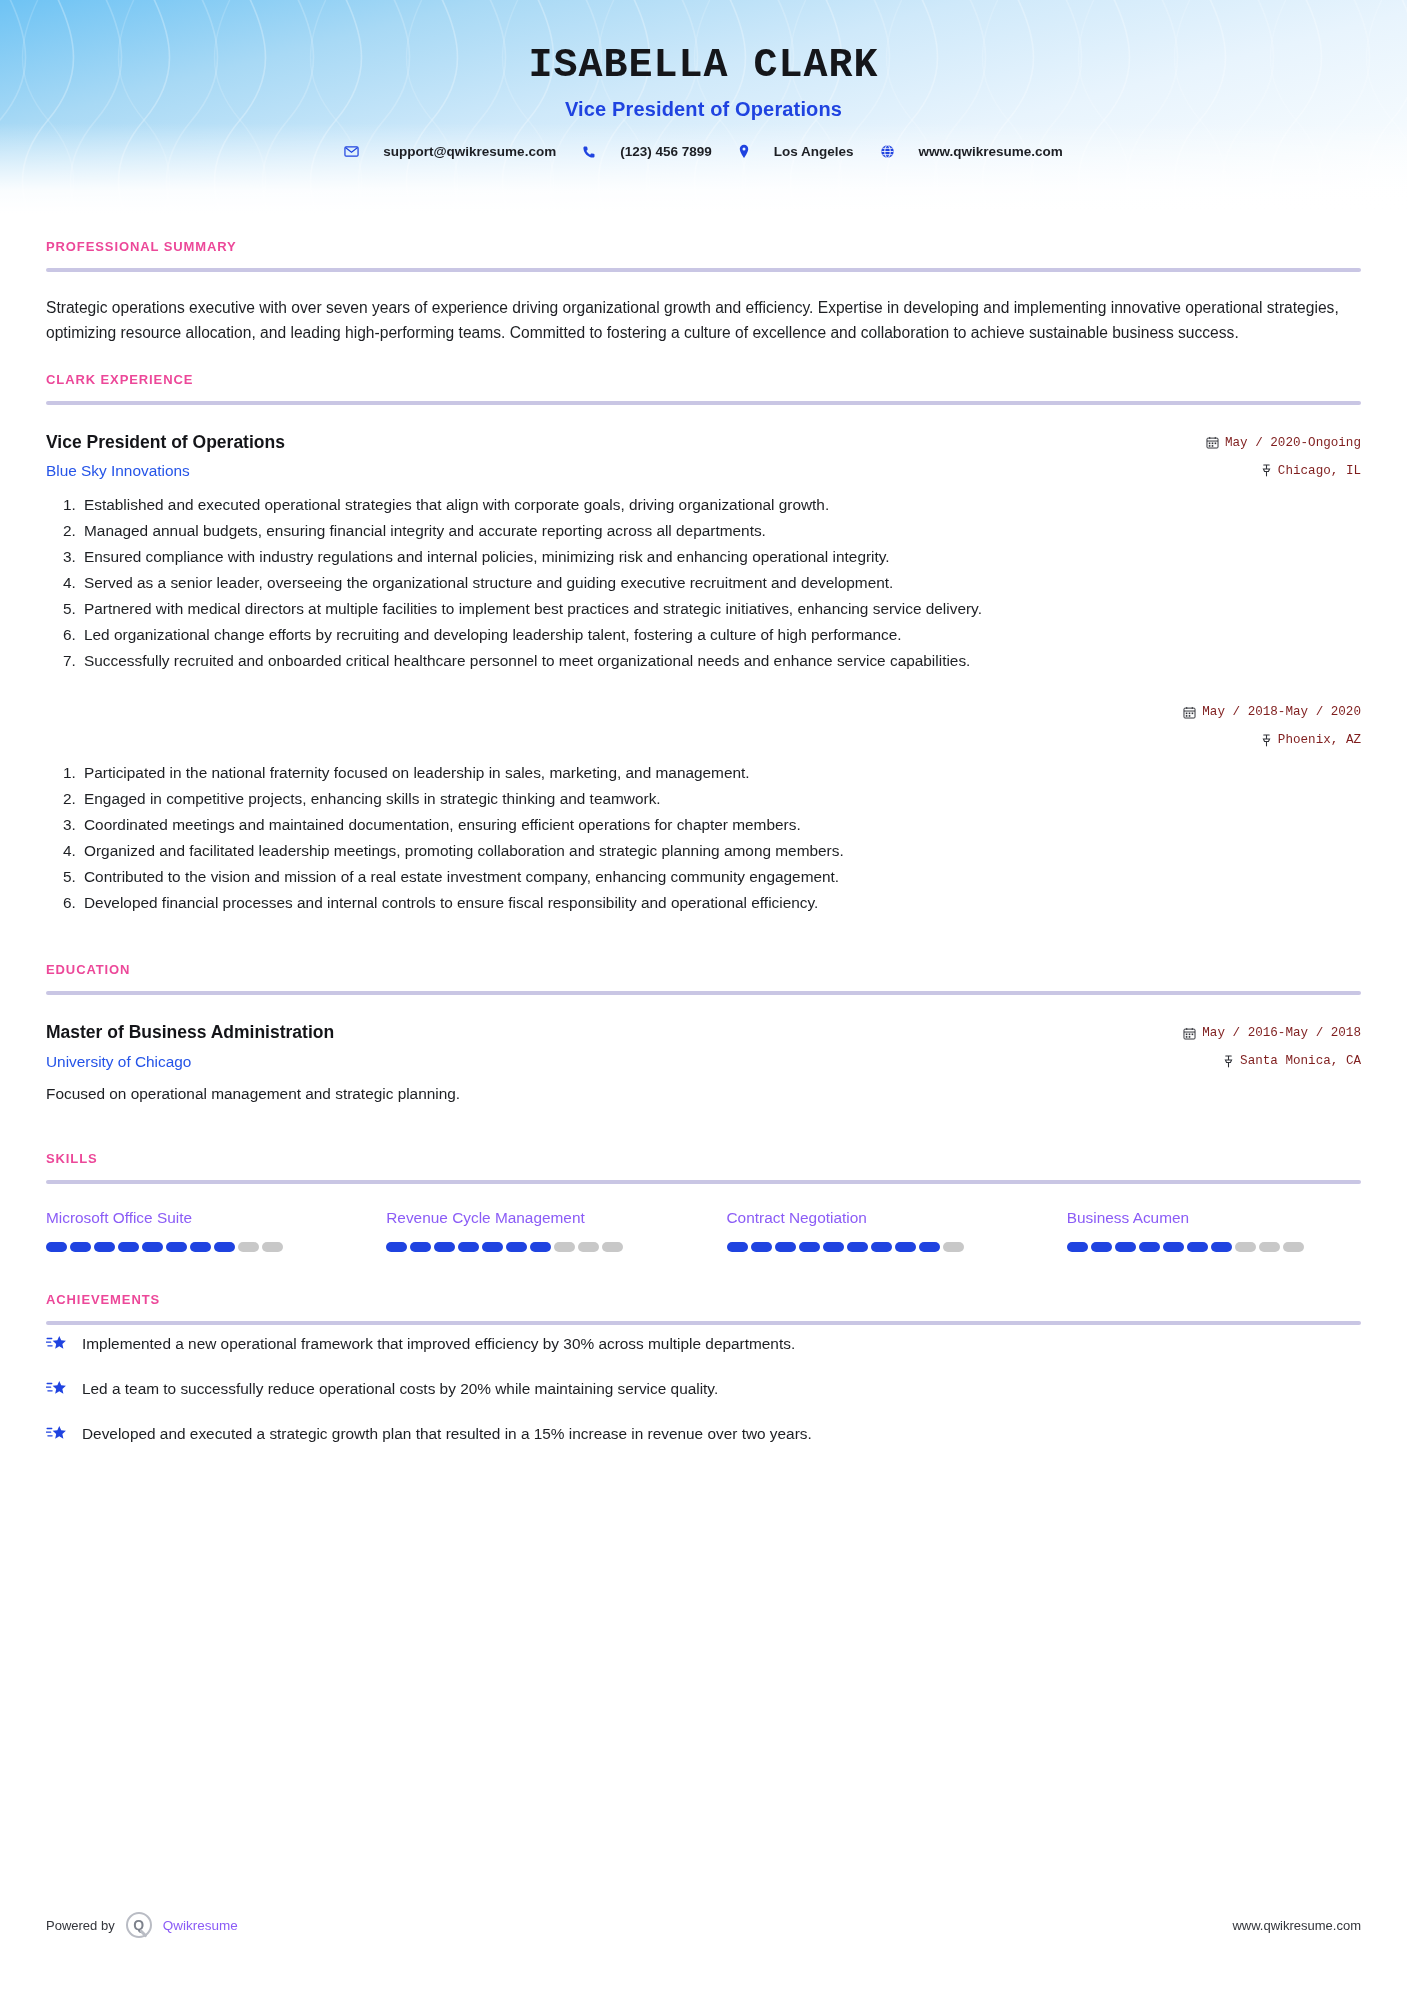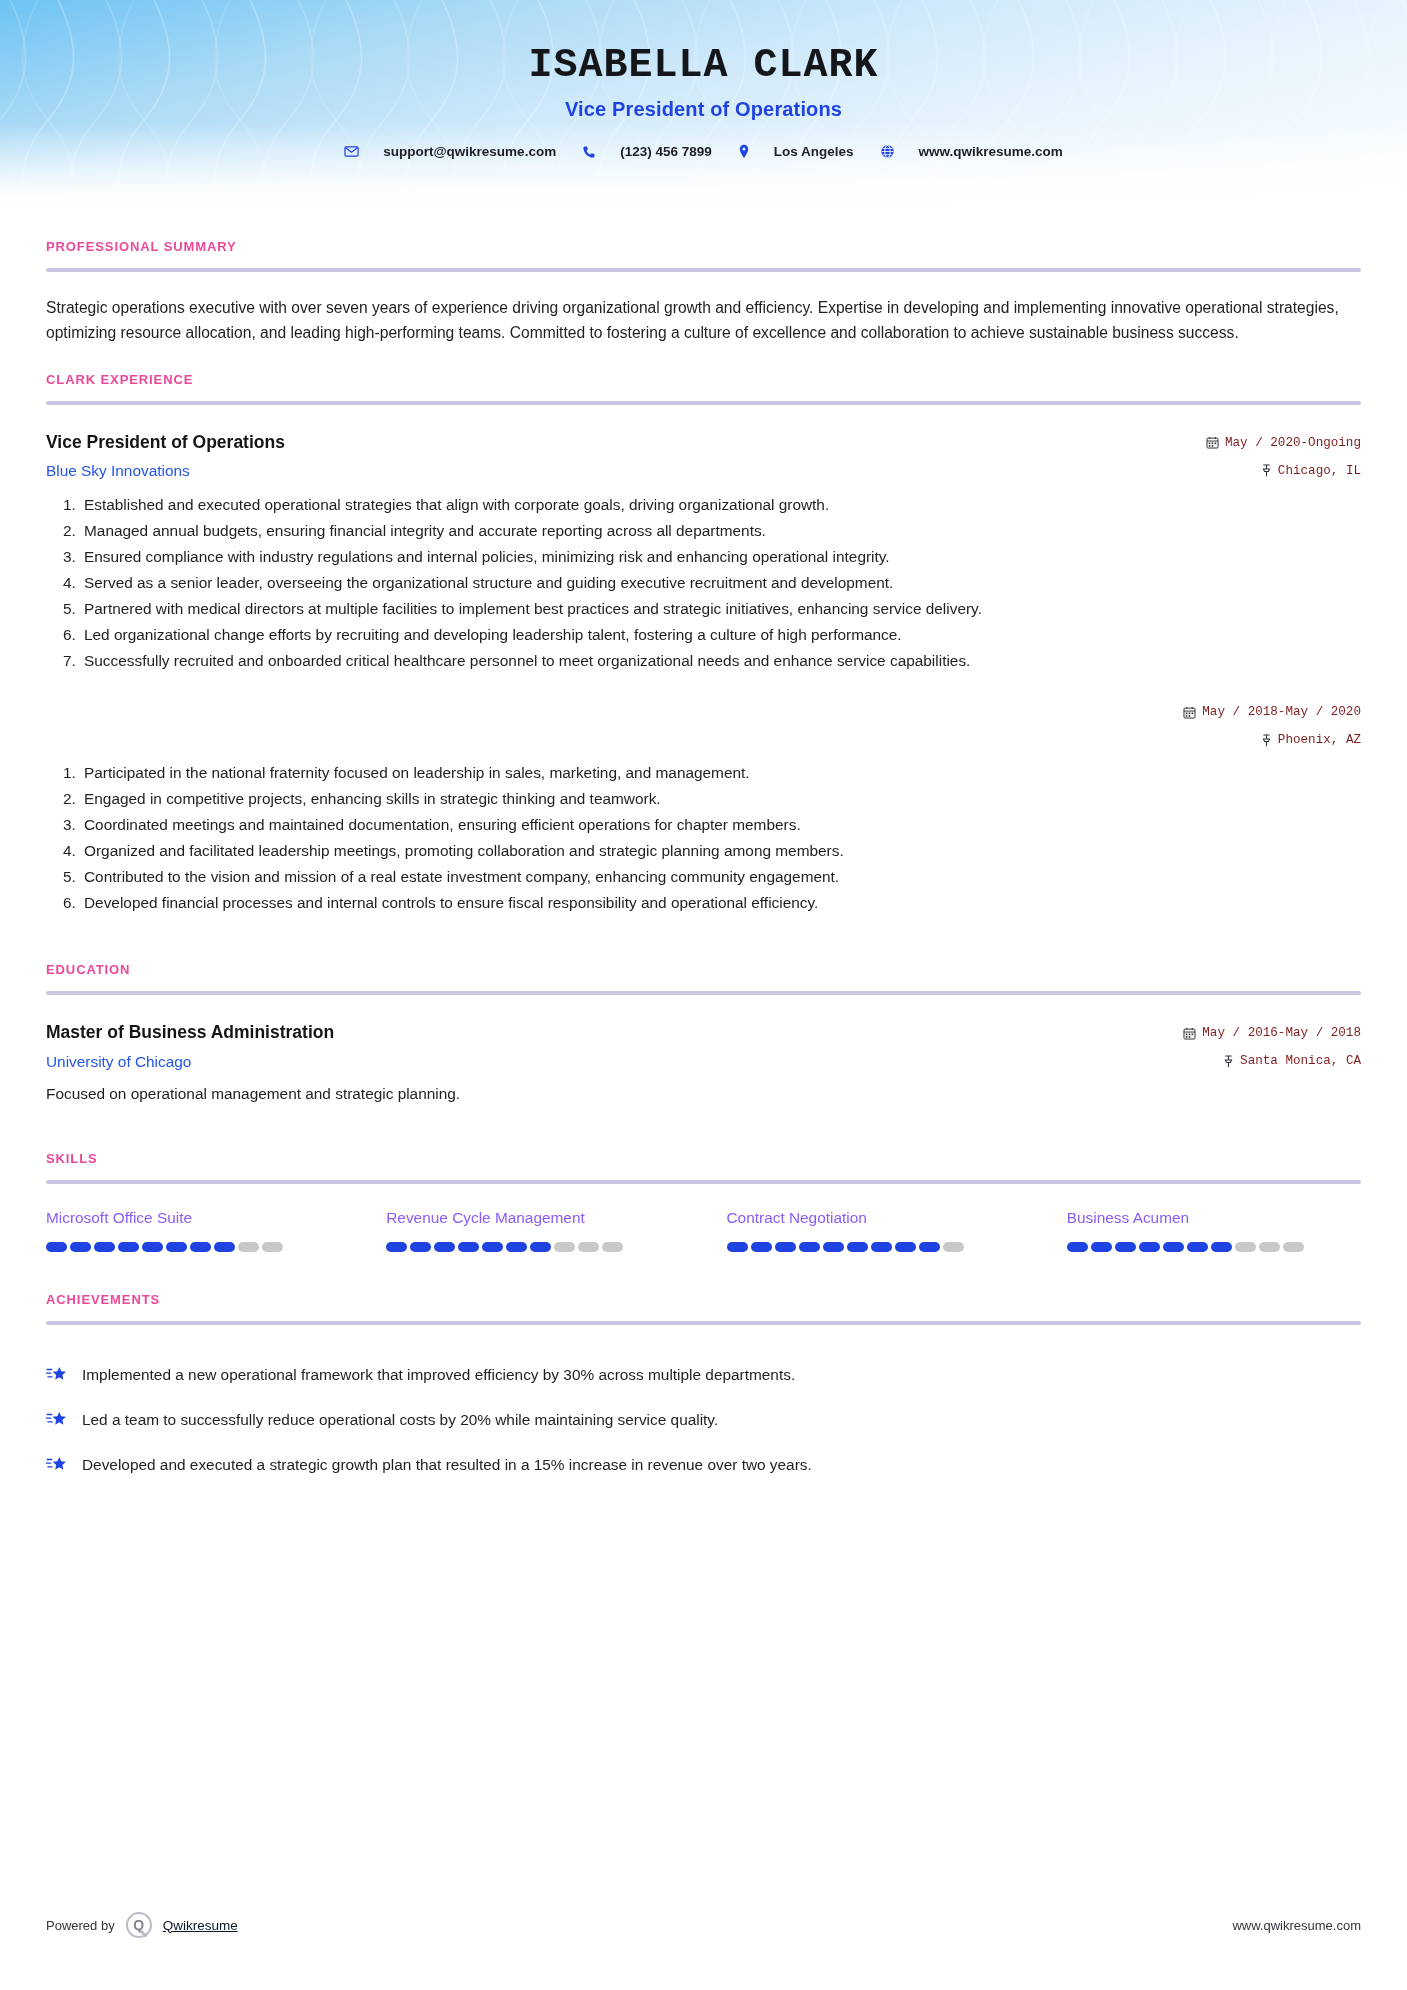--- a/index.html
+++ b/index.html
@@ -191,21 +191,21 @@
   }
   .pip {
     width: 21px;
     height: 10px;
     border-radius: 5px;
     background: #c8c8c8;
   }
   .pip.on { background: #1f43e0; }
 
   
-  .ach-list { margin-top: 38px; }
+  .ach-list { margin-top: 7px; }
   .ach-item {
     display: flex;
     align-items: flex-start;
     gap: 14px;
     margin-bottom: 19px;
   }
   .ach-icon { flex: 0 0 auto; padding-top: 2px; }
   .ach-text {
     font-size: 15.4px;
     line-height: 1.55;
@@ -240,22 +240,21 @@
   .brand-mark::after {
     content: "";
     position: absolute;
     right: 2px; bottom: 2px;
     width: 9px; height: 2.5px;
     background: #b9bcc4;
     transform: rotate(45deg);
     border-radius: 2px;
   }
   .brand-name {
-    text-decoration: underline;
-    color: #0f172a;
+    color: #8b5cf6;
     font-size: 13.5px;
   }
   .footer-right { font-size: 13px; color: #33353b; }
 </style>
 </head>
 <body>
 
 <div class="page">
 
   <div class="banner">

